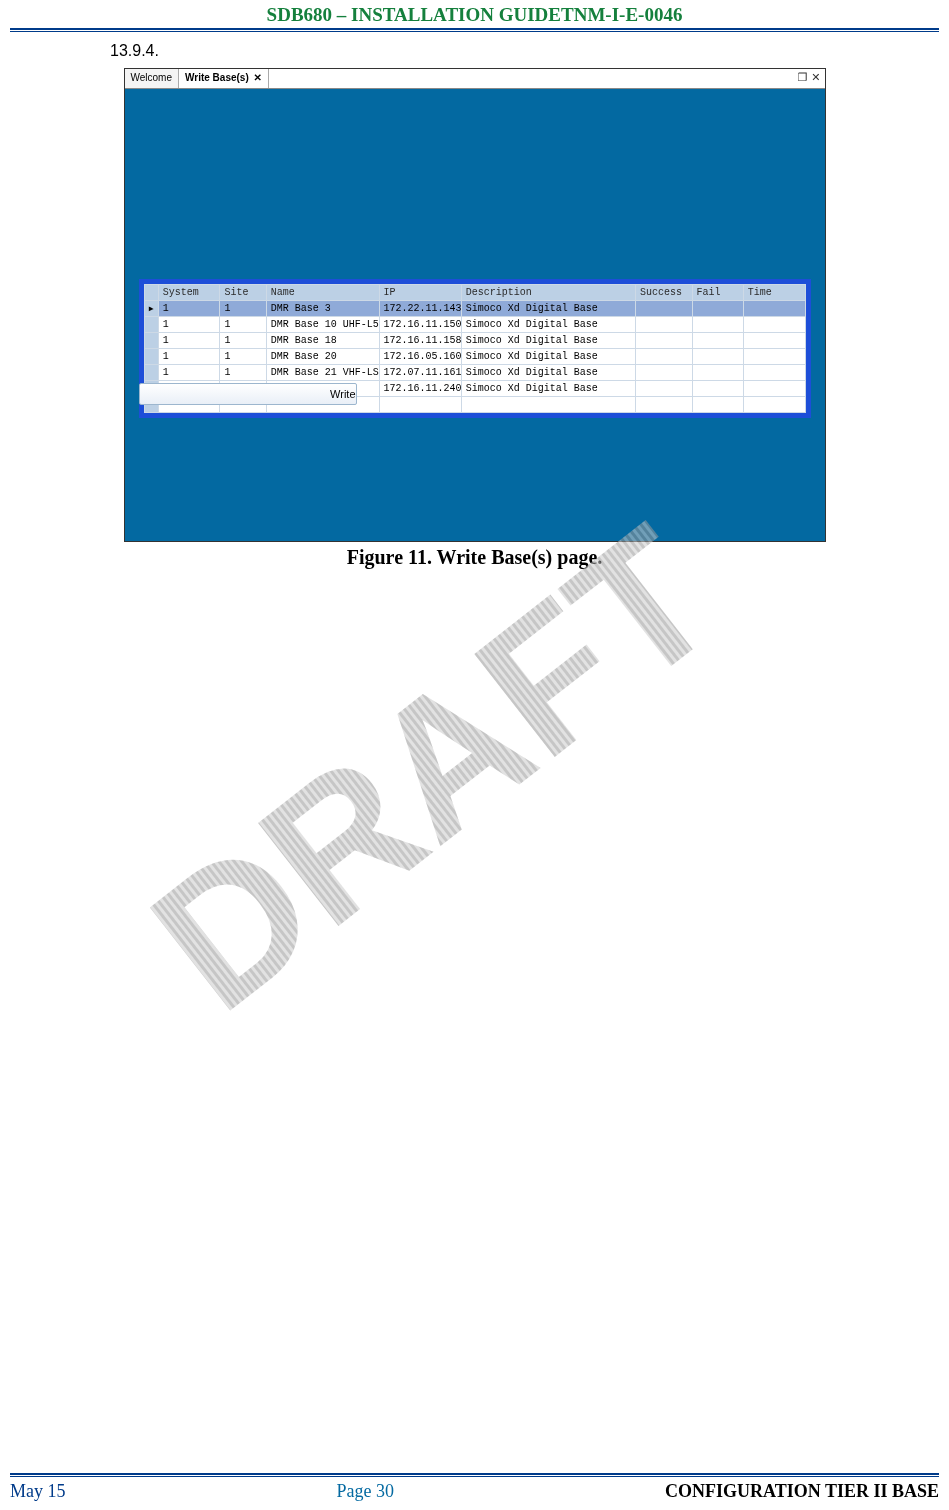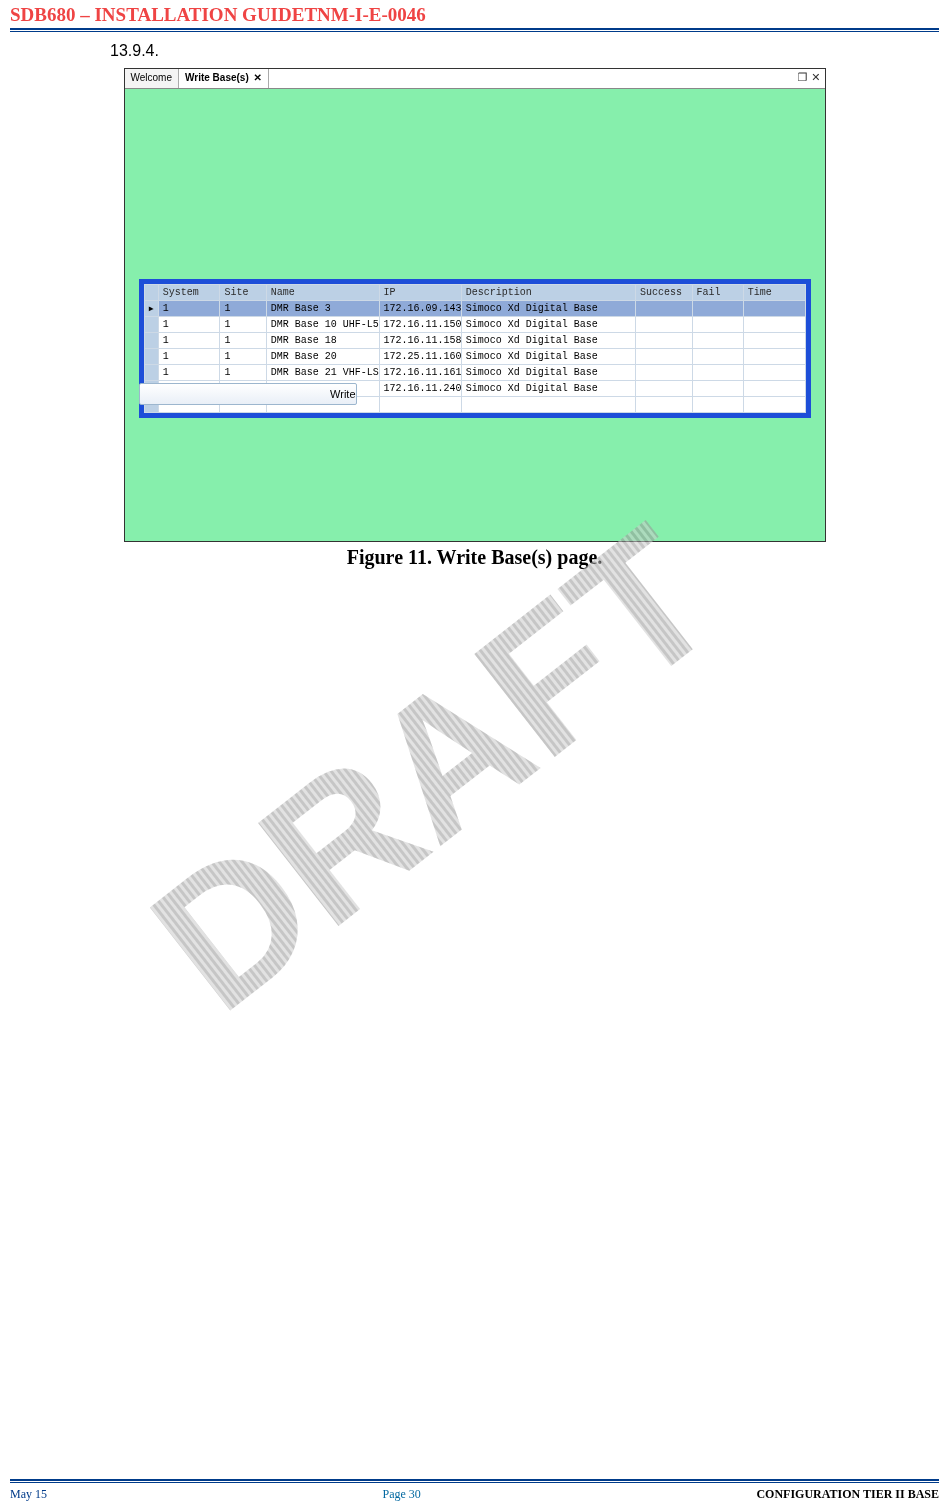--- a/index.html
+++ b/index.html
@@ -8,22 +8,22 @@
     font-size: 16px;
     color: #000;
     background: #fff;
     width: 949px;
     height: 1510px;
     position: relative;
     padding: 0 10px;
   }
   .header {
     display: flex;
-    justify-content: flex-start;
-    color: #ef4444;
+    justify-content: center;
+    color: #15803d;
     font-weight: bold;
     font-size: 19px;
     padding: 4px 0 2px 0;
   }
   .hr-double {
     border-top: 2px solid #003b8a;
     border-bottom: 1px solid #003b8a;
     height: 4px;
     margin-bottom: 10px;
   }
@@ -34,21 +34,21 @@
     gap: 23px;
     margin-bottom: 8px;
   }
   .step-num { font-family: Arial, sans-serif; font-size: 16px; }
   
   .shot {
     width: 702px;
     height: 474px;
     margin: 6px auto 2px auto;
     position: relative;
-    background: #86efac;
+    background: #0369a1;
     border: 1px solid #333;
   }
   .shot-header {
     height: 20px;
     background: #fff;
     border-bottom: 1px solid #888;
     display: flex;
     align-items: stretch;
     position: relative;
   }
@@ -139,21 +139,21 @@
   .footer {
     position: absolute;
     bottom: 8px;
     left: 10px;
     right: 10px;
   }
   .footer .hr-double { margin-bottom: 4px; }
   .footer-row {
     display: flex;
     justify-content: space-between;
-    font-size: 12px;
+    font-size: 18px;
   }
   .footer-row .left { color:#003b8a; }
   .footer-row .mid { color:#0369a1; }
   .footer-row .right { color:#000000; font-weight: bold; }
   .col-sys { width: 60px; }
   .col-site { width: 45px; }
   .col-name { width: 110px; }
   .col-ip { width: 80px; }
   .col-desc { width: 170px; }
   .col-succ { width: 55px; }
@@ -211,21 +211,21 @@
           <th>Fail</th>
           <th>Time</th>
         </tr>
       </thead>
       <tbody id="grid-body">
           <tr class="selected">
             <td class="corner" style="text-align: center; font-size: 8px; background: rgb(188, 208, 229);">▶</td>
             <td>1</td>
             <td>1</td>
             <td>DMR Base 3</td>
-            <td>172.16.09.143</td>
+            <td>172.22.11.143</td>
             <td>Simoco Xd Digital Base</td>
             <td></td>
             <td></td>
             <td></td>
           </tr>
           <tr>
             <td class="corner" style="text-align: center; font-size: 8px; background: rgb(188, 208, 229);"></td>
             <td>1</td>
             <td>1</td>
             <td>DMR Base 10 UHF-L5</td>
@@ -244,32 +244,32 @@
             <td>Simoco Xd Digital Base</td>
             <td></td>
             <td></td>
             <td></td>
           </tr>
           <tr>
             <td class="corner" style="text-align: center; font-size: 8px; background: rgb(188, 208, 229);"></td>
             <td>1</td>
             <td>1</td>
             <td>DMR Base 20</td>
-            <td>172.25.11.160</td>
+            <td>172.16.05.160</td>
             <td>Simoco Xd Digital Base</td>
             <td></td>
             <td></td>
             <td></td>
           </tr>
           <tr>
             <td class="corner" style="text-align: center; font-size: 8px; background: rgb(188, 208, 229);"></td>
             <td>1</td>
             <td>1</td>
             <td>DMR Base 21 VHF-LS</td>
-            <td>172.16.11.161</td>
+            <td>172.07.11.161</td>
             <td>Simoco Xd Digital Base</td>
             <td></td>
             <td></td>
             <td></td>
           </tr>
           <tr>
             <td class="corner" style="text-align: center; font-size: 8px; background: rgb(188, 208, 229);"></td>
             <td>1</td>
             <td>1</td>
             <td>DMR Base 100</td>

